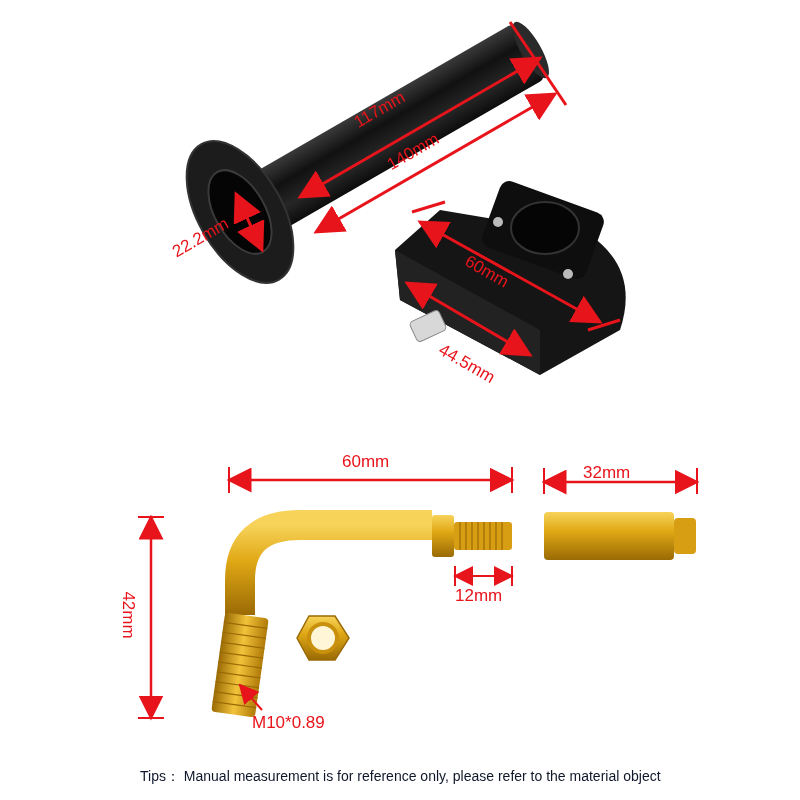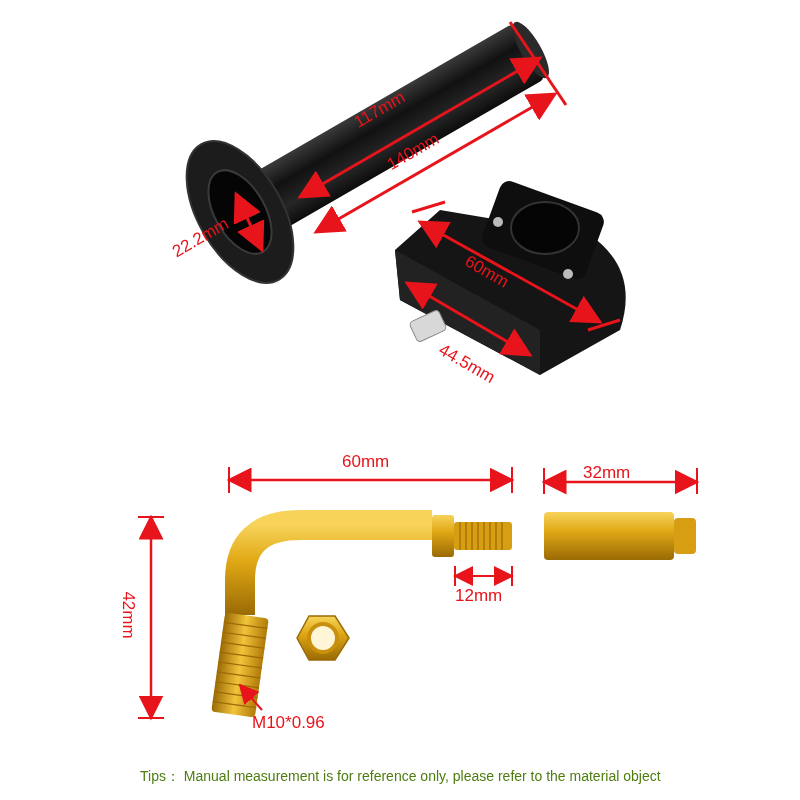--- a/index.html
+++ b/index.html
@@ -1,20 +1,20 @@
 <!DOCTYPE html>
 <html><head>
   <meta charset="utf-8">
   <style>
     html, body { margin: 0; padding: 0; background: #ffffff; }
     body { width: 800px; height: 800px; position: relative; overflow: hidden; font-family: "Liberation Sans", sans-serif; }
     .canvas { position: absolute; left: 0; top: 0; width: 800px; height: 800px; }
     .dim-label { position: absolute; color: #e8141b; font-family: "Liberation Sans", sans-serif; font-size: 17px; font-weight: normal; white-space: nowrap; }
     .dim-label.rot { transform-origin: center center; }
-    .tips { position: absolute; left: 140px; top: 768px; font-size: 14px; color: #4d7c0f; font-family: "Liberation Sans", sans-serif; white-space: nowrap; }
+    .tips { position: absolute; left: 140px; top: 768px; font-size: 14px; color: #0f172a; font-family: "Liberation Sans", sans-serif; white-space: nowrap; }
   </style>
 </head>
 <body>
 
 <div class="canvas">
   <svg width="800" height="800" viewBox="0 0 800 800" xmlns="http://www.w3.org/2000/svg">
     <defs>
       <linearGradient id="tubeGrad" x1="0" y1="0" x2="0" y2="1">
         <stop offset="0" stop-color="#3a3a3a"></stop>
         <stop offset="0.35" stop-color="#111"></stop>
@@ -124,16 +124,16 @@
   
   <div class="dim-label rot" style="left:352px;top:100px;transform:rotate(-30deg);">117mm</div>
   <div class="dim-label rot" style="left:385px;top:142px;transform:rotate(-30deg);">140mm</div>
   <div class="dim-label rot" style="left:170px;top:228px;transform:rotate(-30deg);">22.2mm</div>
   <div class="dim-label rot" style="left:463px;top:262px;transform:rotate(30deg);">60mm</div>
   <div class="dim-label rot" style="left:436px;top:354px;transform:rotate(30deg);">44.5mm</div>
   <div class="dim-label" style="left:342px;top:452px;">60mm</div>
   <div class="dim-label" style="left:583px;top:432px;margin-top:31px;">32mm</div>
   <div class="dim-label rot" style="left:104px;top:605px;transform:rotate(90deg);">42mm</div>
   <div class="dim-label" style="left:455px;top:586px;">12mm</div>
-  <div class="dim-label" style="left:252px;top:713px;">M10*0.96</div>
+  <div class="dim-label" style="left:252px;top:713px;">M10*0.89</div>
 
   <div class="tips">Tips： Manual measurement is for reference only, please refer to the material object</div>
 </div>
 
 </body></html>

